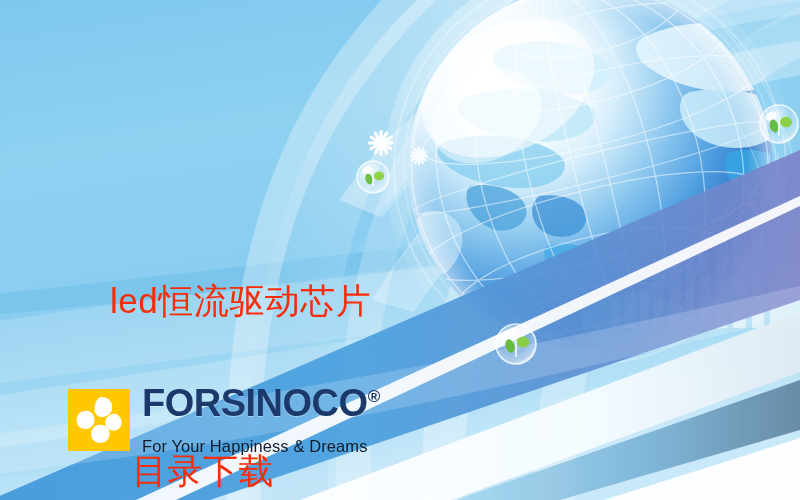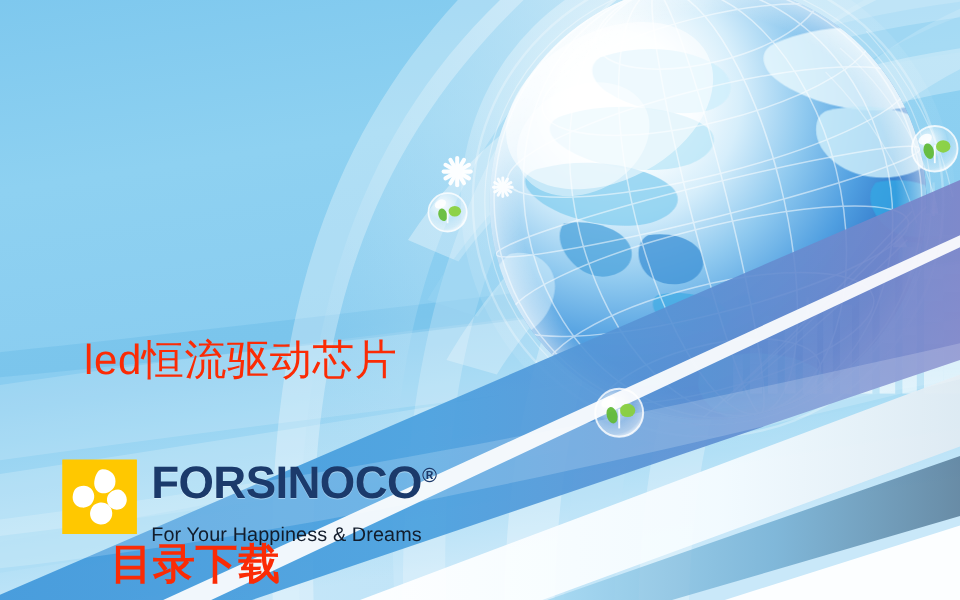--- a/index.html
+++ b/index.html
@@ -28,30 +28,30 @@
     left: 70px;
     top: 160px;
     width: 420px;
     color: #fb2b05;
     font-family: "Liberation Sans", sans-serif;
     font-size: 35px;
     line-height: 1.62;
     letter-spacing: 0.5px;
     white-space: pre;
   }
-  #headline .hl-line { display: block; }
-  #headline .hl-line.second { padding-left: 22px; font-weight: bold; }
+  #headline .hl-line { display: block; margin-left: 40px; }
+  #headline .hl-line.second { padding-left: 22px; }
 
   
   #logo-lockup {
     position: absolute;
-    left: 52px;
+    left: 68px;
     top: 383px;
     display: flex;
-    align-items: flex-start;
+    align-items: center;
   }
   #logo-mark {
     width: 62px;
     height: 62px;
     background: #ffc800;
     flex: 0 0 auto;
   }
   #logo-mark svg { display: block; }
   #logo-text {
     margin-left: 12px;

